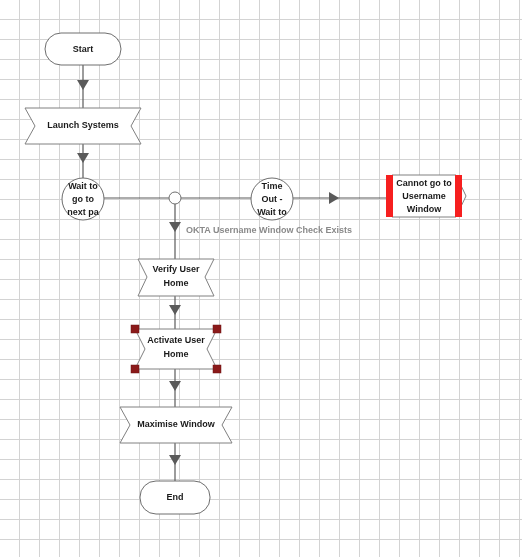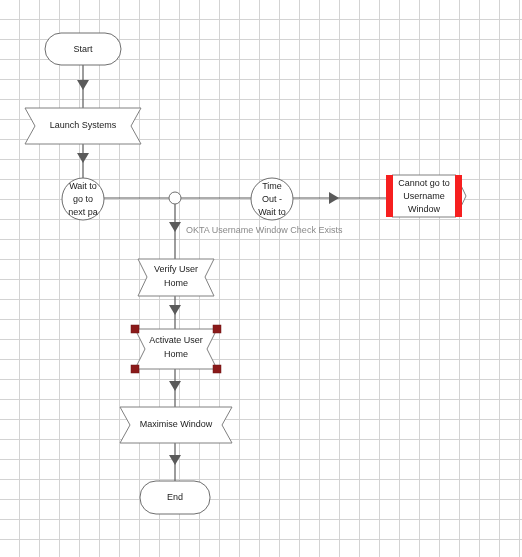--- a/index.html
+++ b/index.html
@@ -15,20 +15,21 @@
     position: relative;
     width: 522px;
     height: 557px;
     overflow: hidden;
     background-color: #ffffff;
     background-image:
       linear-gradient(to right, #d3d3d3 1px, transparent 1px),
       linear-gradient(to bottom, #d3d3d3 1px, transparent 1px);
     background-size: 20px 20px;
     background-position: -1px -1px;
+    font-weight: bold;
   }
   #diagram-svg {
     position: absolute;
     left: 0;
     top: 0;
     width: 522px;
     height: 557px;
   }
   .node-text {
     font-family: "Liberation Sans", sans-serif;

